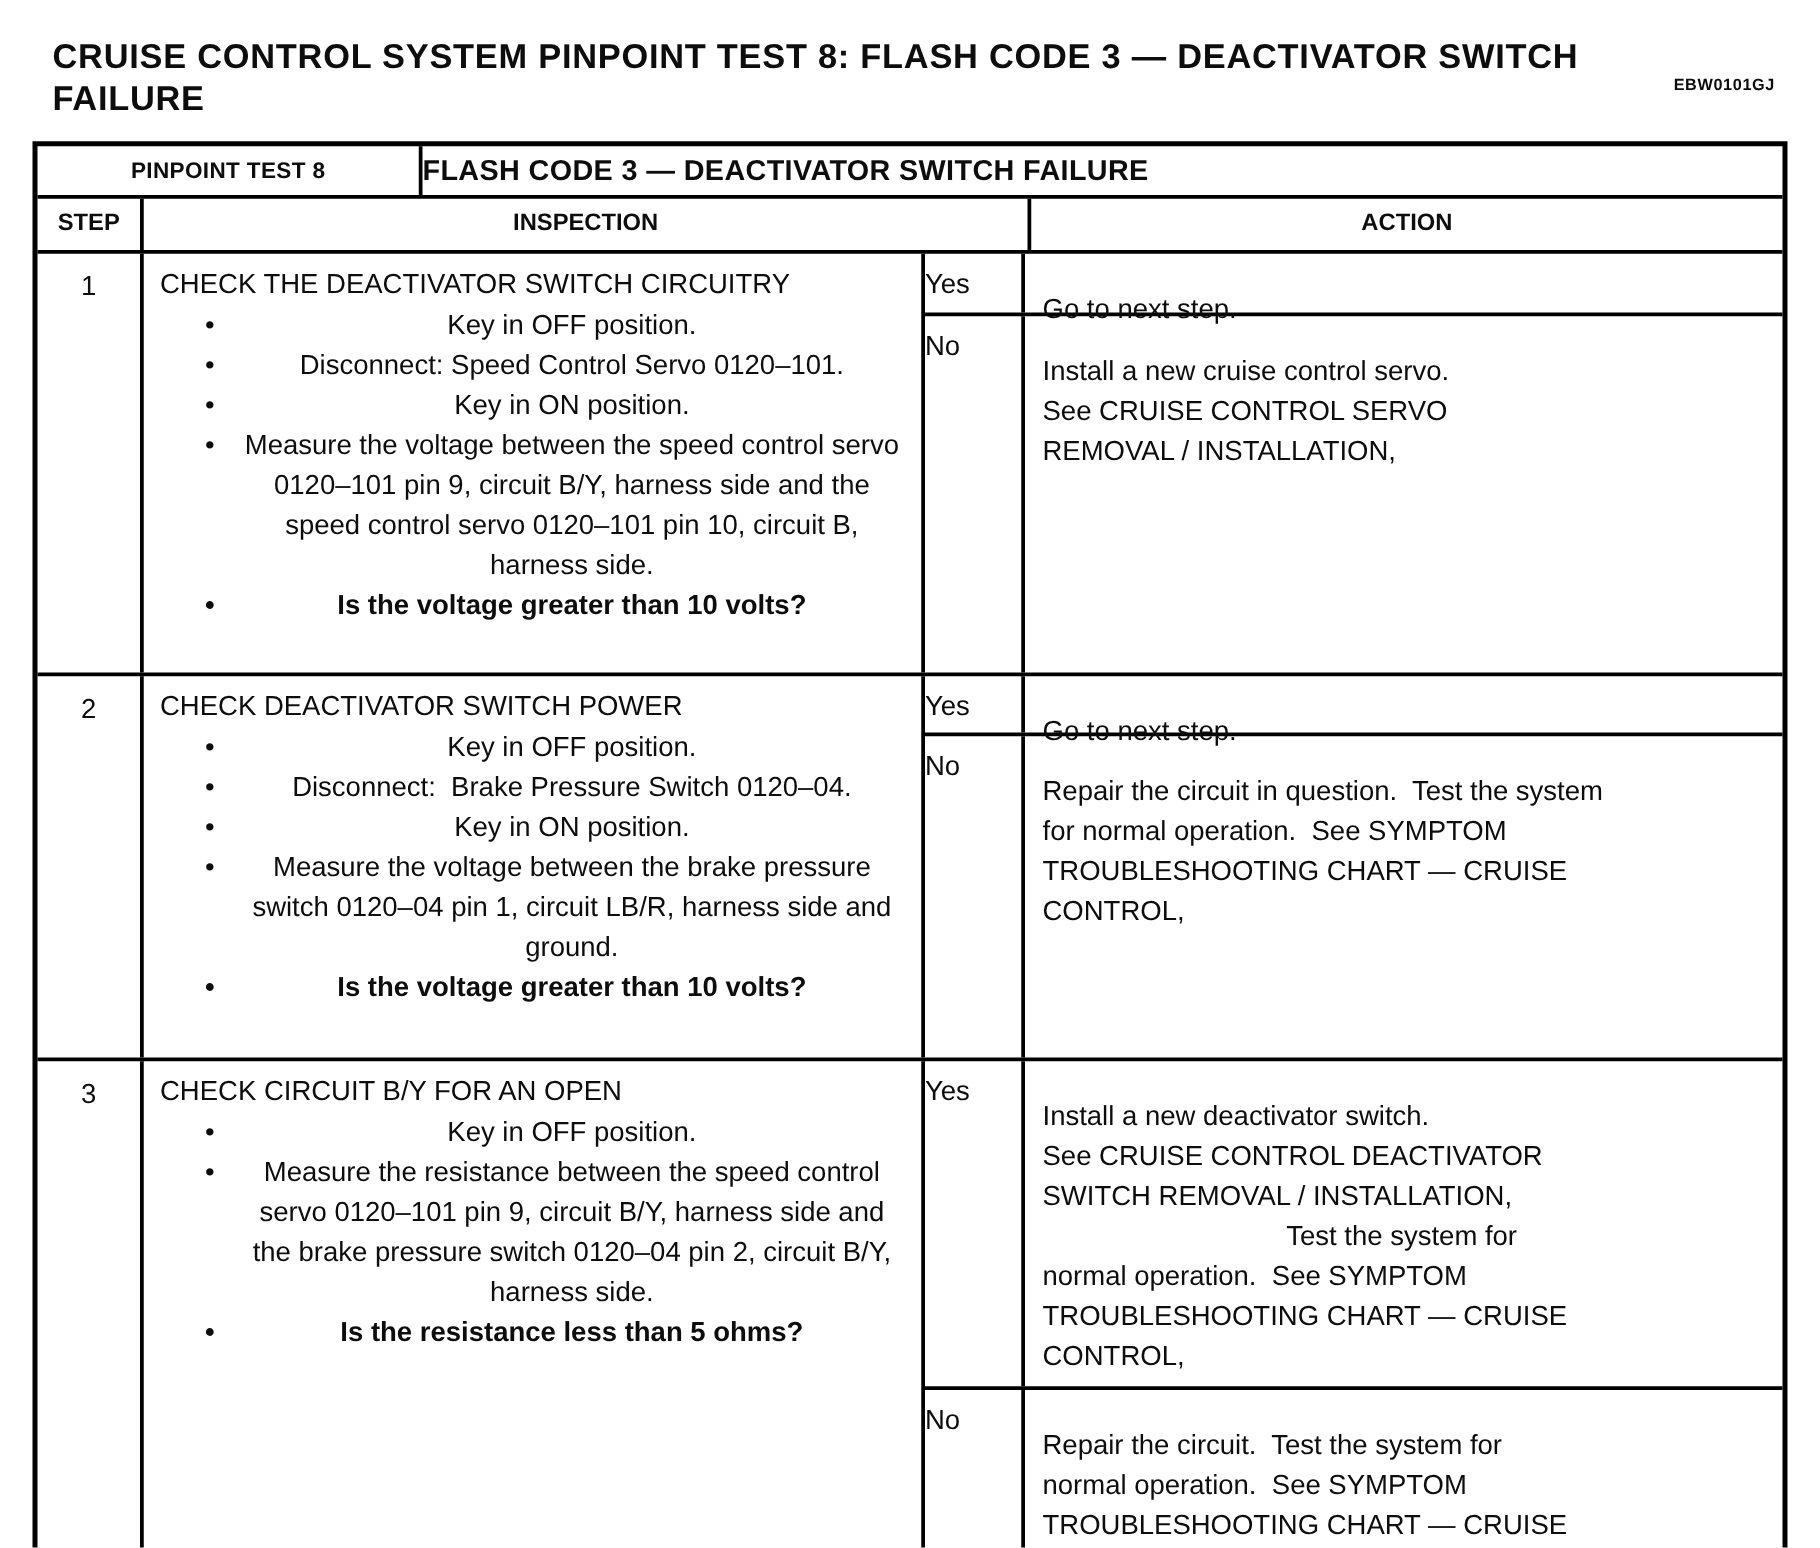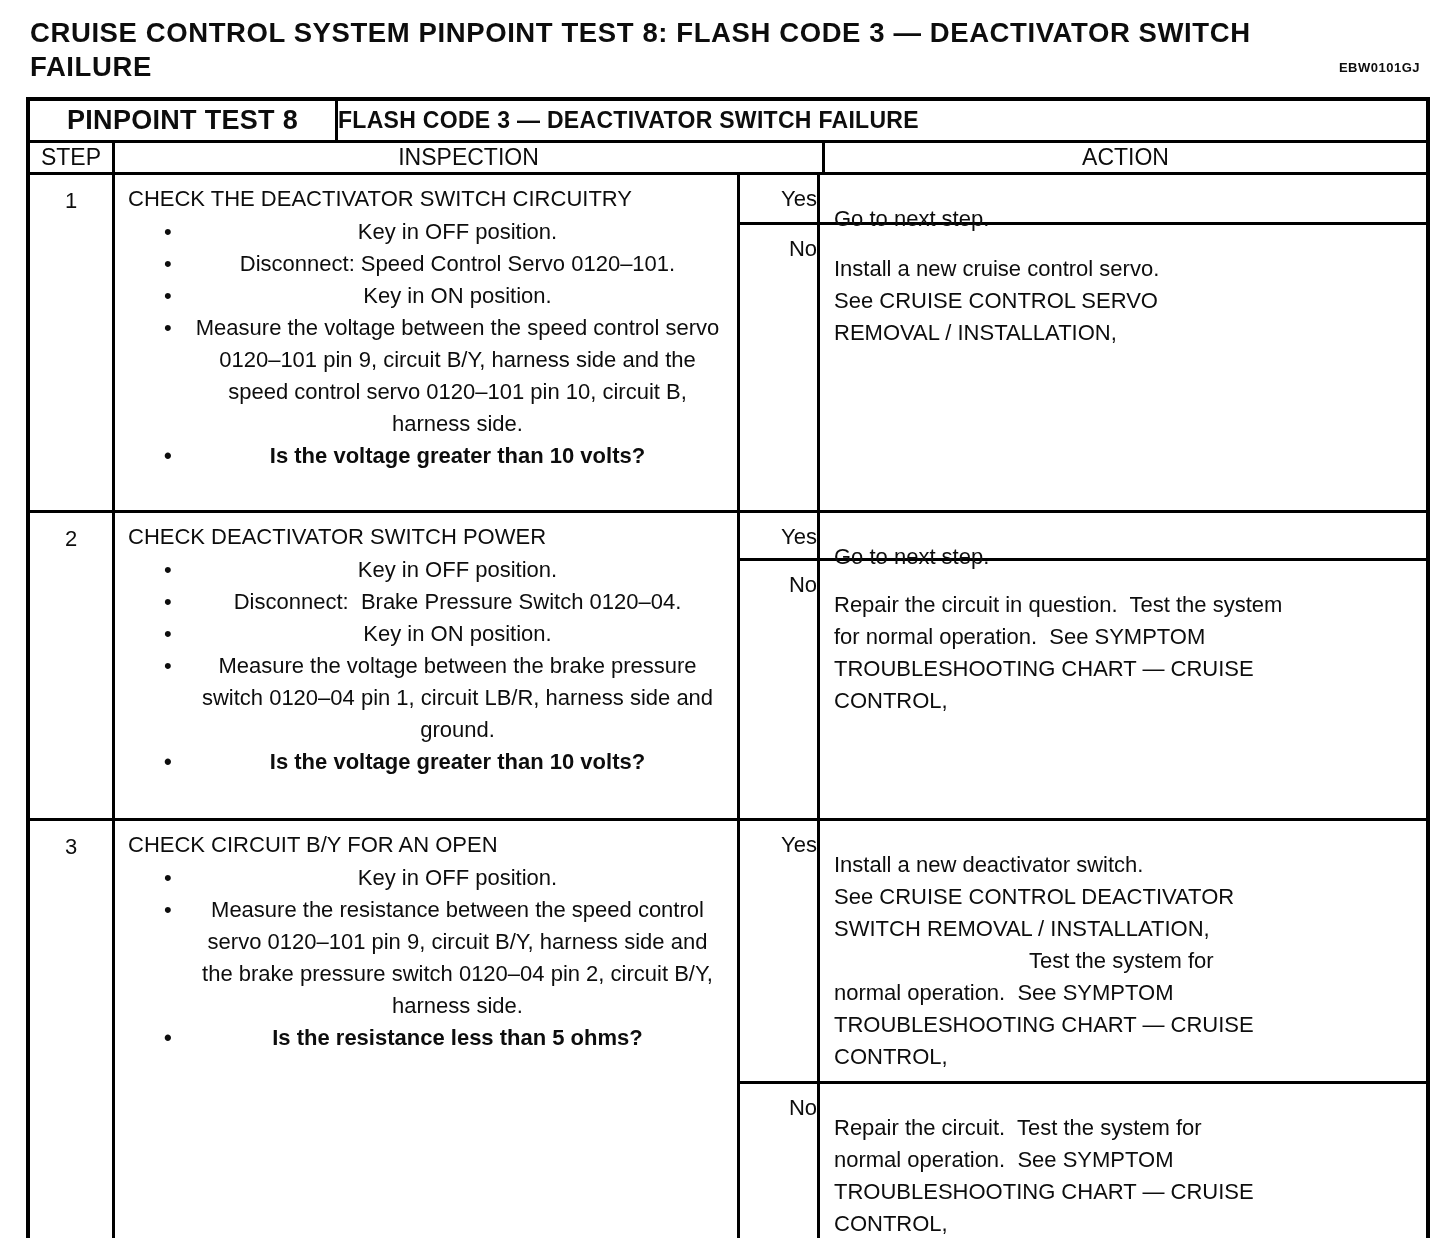--- a/index.html
+++ b/index.html
@@ -8,21 +8,21 @@
     width: 1456px;
     height: 1238px;
     background: #ffffff;
     color: #0d0d0d;
     font-family: "Liberation Sans", "DejaVu Sans", sans-serif;
     -webkit-font-smoothing: antialiased;
   }
   .page { position: relative; padding: 12px 26px 0 26px; }
 
   .title {
-    margin: 4px;
+    margin: 16px;
     font-size: 27.5px;
     font-weight: 700;
     letter-spacing: 0.6px;
     line-height: 1.25;
     max-width: 1330px;
   }
   .doc-code {
     position: absolute;
     top: 60px;
     right: 36px;
@@ -35,29 +35,29 @@
     margin-top: 12px;
     border: 4px solid #000;
     background: #fff;
   }
 
   
   .hrow1 { display: flex; border-bottom: 3px solid #000; height: 42px; }
   .hcell-test {
     width: 308px; border-right: 3px solid #000;
     display: flex; align-items: center; justify-content: center;
-    font-weight: 700; font-size: 27px; letter-spacing: 0.3px;
+    font-weight: 700; font-size: 18px; letter-spacing: 0.3px;
   }
   .hcell-flash {
     flex: 1; display: flex; align-items: center;
     padding-left: 0; font-weight: 700; font-size: 23px; letter-spacing: 0.3px;
   }
 
   
-  .hrow2 { display: flex; border-bottom: 3px solid #000; height: 32px; font-weight: 400; font-size: 23px; }
+  .hrow2 { display: flex; border-bottom: 3px solid #000; height: 44px; font-weight: 700; font-size: 19px; }
   .hcell-step { width: 85px; border-right: 3px solid #000; display: flex; align-items: center; justify-content: center; }
   .hcell-insp { width: 710px; border-right: 3px solid #000; display: flex; align-items: center; justify-content: center; }
   .hcell-action { flex: 1; display: flex; align-items: center; justify-content: center; }
 
   
   .body-row { display: flex; border-bottom: 3px solid #000; font-size: 22px; line-height: 32px; }
   .body-row:last-child { border-bottom: none; }
   .body-row.r1 { min-height: 338px; }
   .body-row.r2 { min-height: 308px; }
   .body-row.r3 { min-height: 388px; }
@@ -81,21 +81,21 @@
   .subrow.yes { border-bottom: 3px solid #000; }
   .r1 .subrow.yes { height: 50px; }
   .r1 .subrow.no  { flex: 1; }
   .r2 .subrow.yes { height: 48px; }
   .r2 .subrow.no  { flex: 1; }
   .r3 .subrow.yes { flex: 1; }
   .r3 .subrow.no  { min-height: 147px; }
 
   .yn-cell {
     width: 80px; border-right: 3px solid #000;
-    text-align: right; padding-top: 8px;
+    text-align: left; padding-top: 8px;
   }
   .action-cell { flex: 1; padding: 8px 14px; margin-top: 20px; }
   .action-line { white-space: pre-wrap; }
   .action-line.indent { padding-left: 195px; }
 </style>
 </head>
 <body>
 
 <div class="page">
 

